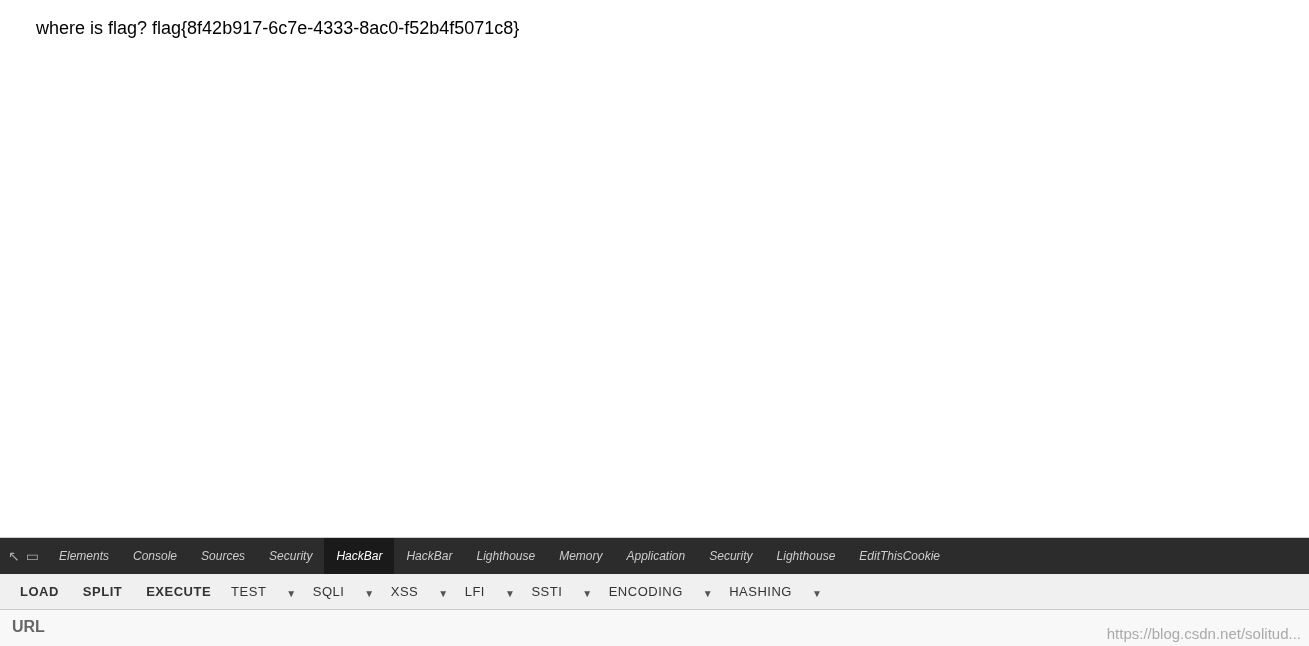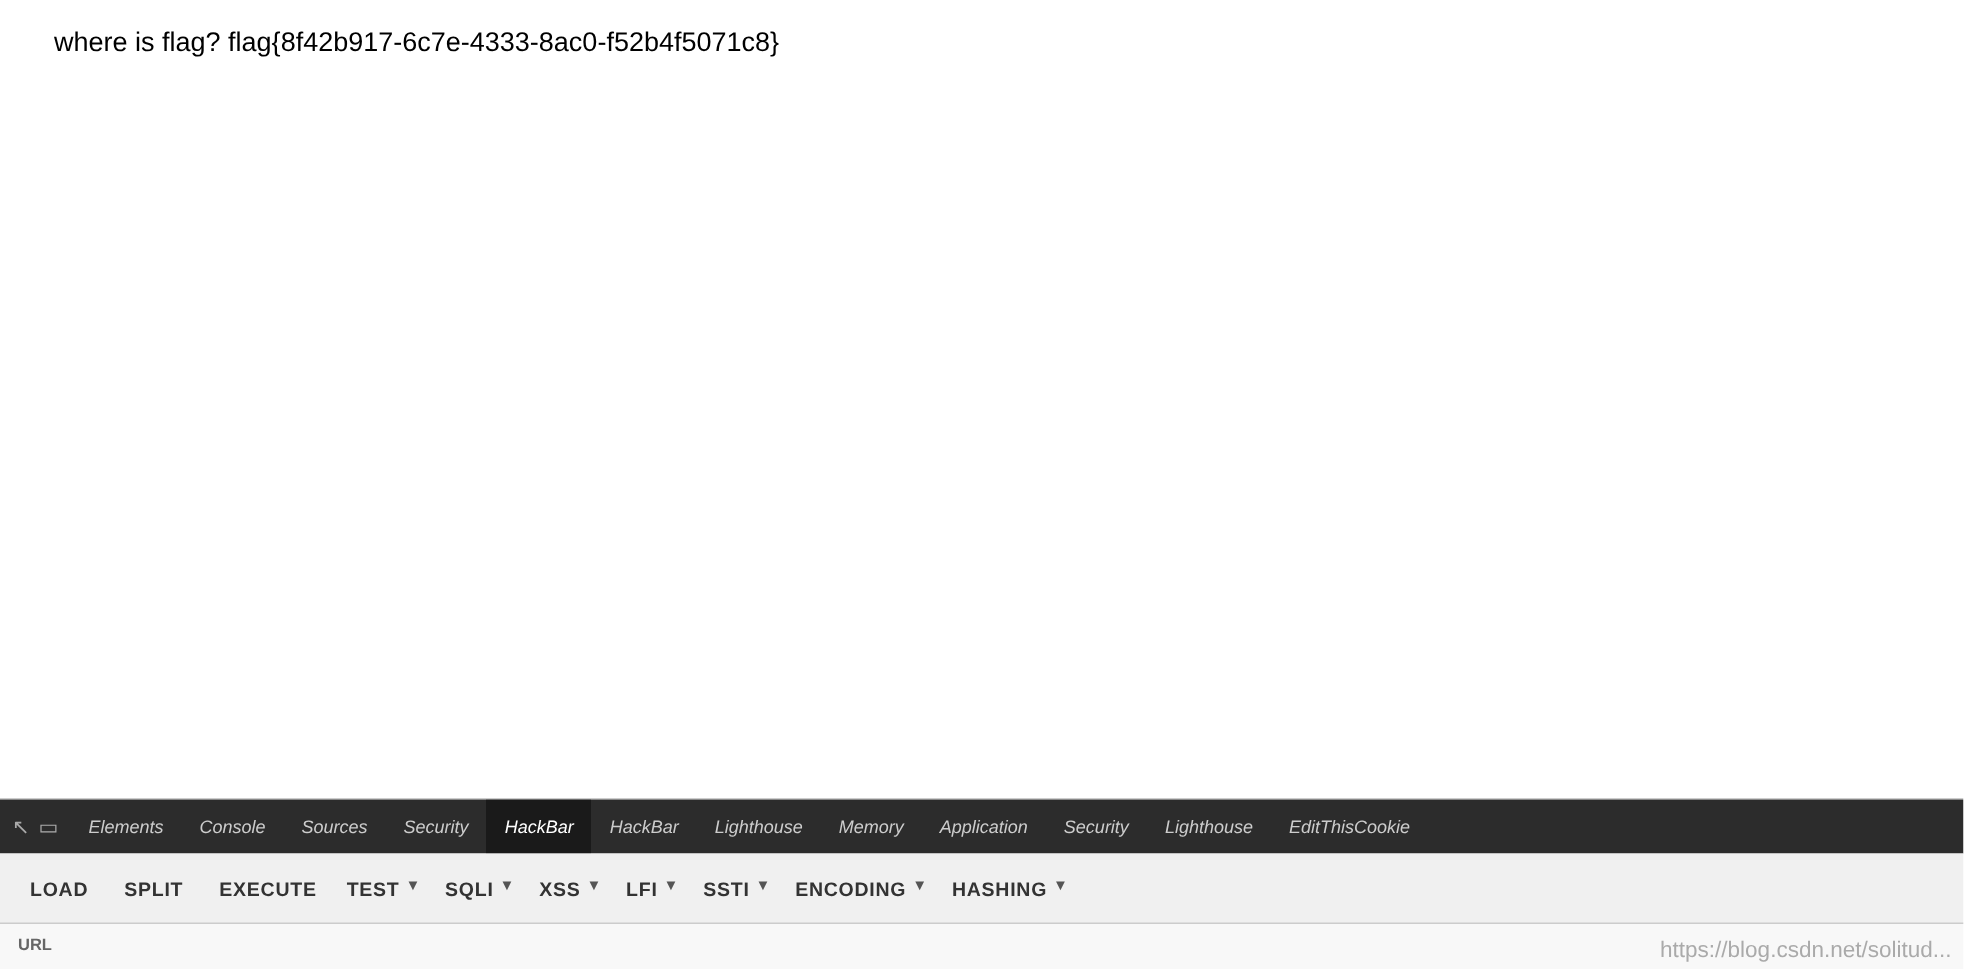--- a/index.html
+++ b/index.html
@@ -80,68 +80,69 @@
       font-size: 14px;
       cursor: pointer;
       display: flex;
       align-items: center;
     }
 
     #hackbar-toolbar {
       background: #f0f0f0;
       display: flex;
       align-items: center;
-      height: 47px;
+      height: 36px;
       padding: 10px 8px;
       gap: 0px;
       border-bottom: 1px solid #cccccc;
     }
 
     .toolbar-btn {
       padding: 4px 12px;
       font-size: 13px;
       font-weight: bold;
       color: #333333;
       background: transparent;
       border: none;
       cursor: pointer;
       white-space: nowrap;
       text-transform: uppercase;
       letter-spacing: 0.5px;
     }
 
     .toolbar-btn-dropdown {
       display: flex;
-      align-items: flex-start;
+      align-items: flex-end;
       padding: 4px 8px;
       font-size: 13px;
-      font-weight: bold;
+      font-weight: normal;
       color: #333333;
       background: transparent;
       border: none;
       cursor: pointer;
       white-space: nowrap;
       text-transform: uppercase;
       letter-spacing: 0.5px;
+      gap: 16px;
     }
 
     .dropdown-arrow {
       margin-left: 4px;
       font-size: 10px;
       color: #555;
     }
 
     #url-section {
       padding: 8px 12px;
       background: #f8f8f8;
       flex: 1;
     }
 
     #url-label {
-      font-size: 11px;
+      font-size: 16px;
       color: #666666;
       font-weight: bold;
       margin-bottom: 2px;
     }
 
     #url-value {
       font-size: 13px;
       color: #000000;
       word-break: break-all;
     }

